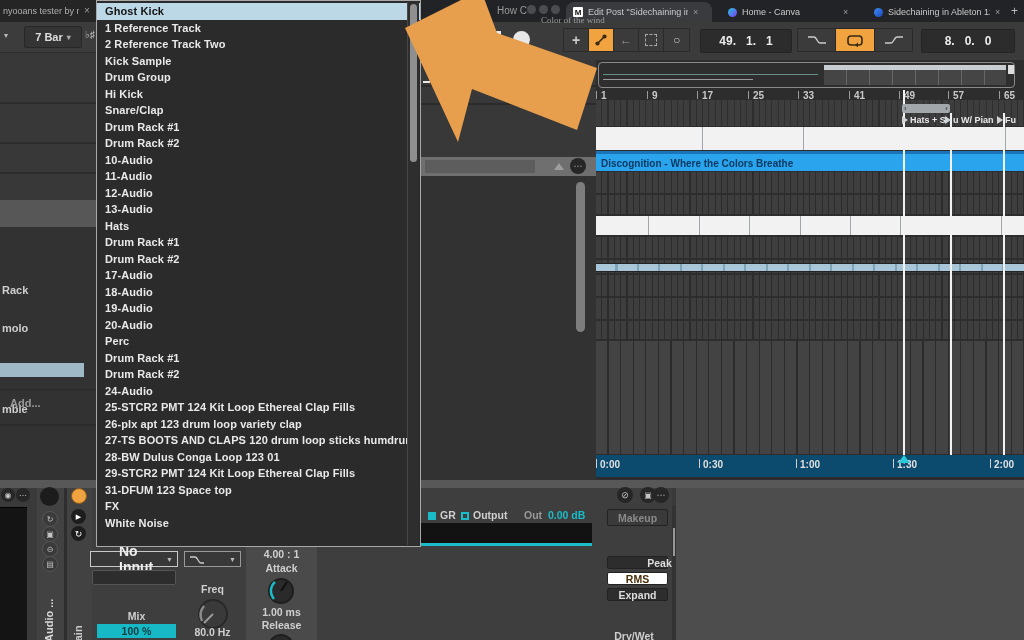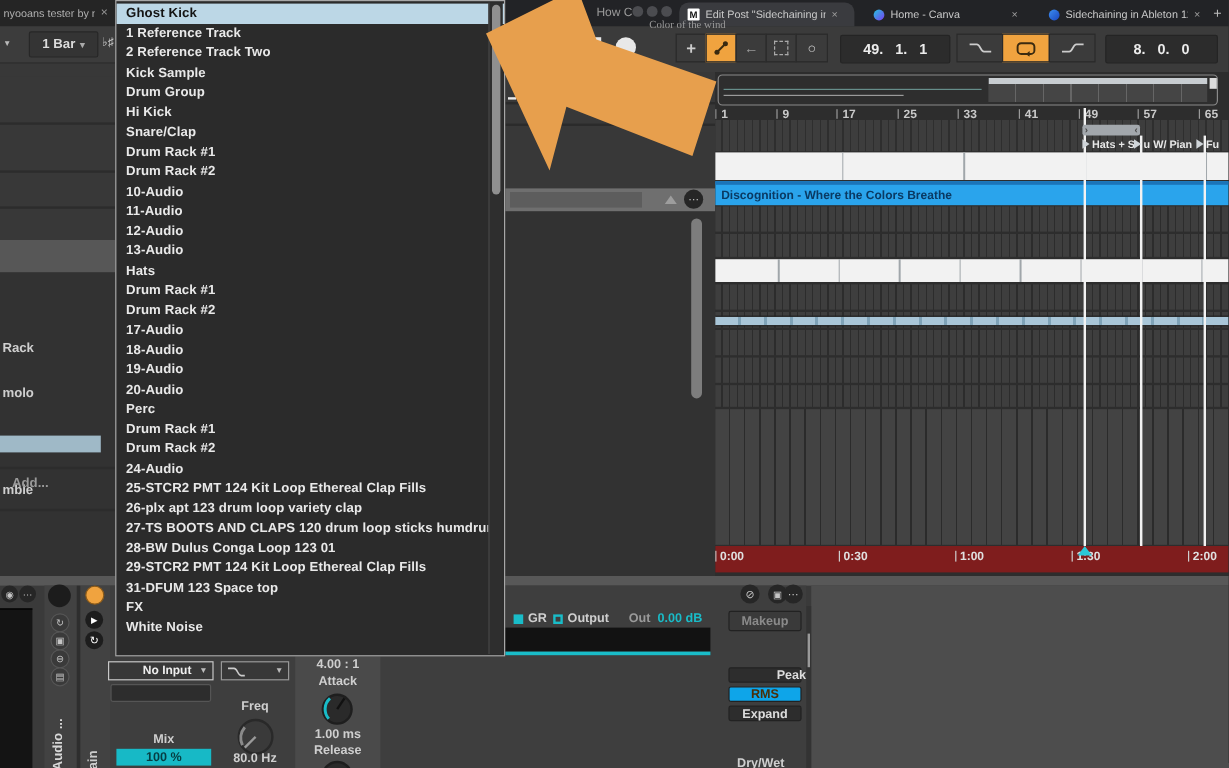--- a/index.html
+++ b/index.html
@@ -62,21 +62,21 @@
 <div class="canvas">
 
   <div class="left-col">
     <div class="lc-tabbar">
       <span class="abs" style="left:3px;top:6px;white-space:nowrap;overflow:hidden;width:76px;display:inline-block;">nyooans tester by n</span>
       <span class="abs" style="left:84px;top:5px;color:#999;font-size:10px;">×</span>
     </div>
     <div class="lc-toolbar">
       <span class="abs" style="left:4px;top:9px;color:#bbb;font-size:8px;">▾</span>
       <div class="quantize-box">
-        <span>1 Bar</span>
+        <span>7 Bar</span>
         <span style="font-size:8px;color:#aaa;">▾</span>
       </div>
       <span class="abs" style="left:85px;top:7px;color:#ccc;font-size:10px;">♭♯</span>
     </div>
     <div class="lc-body">
       <div class="hairline" style="top:38px;"></div>
       <div class="hairline" style="top:78px;"></div>
       <div class="hairline" style="top:108px;"></div>
       <div class="abs" style="left:0;top:136px;width:96px;height:27px;background:#575757;"></div>
       <div class="abs" style="left:0;top:163px;width:96px;height:265px;background:#323232;"></div>
@@ -238,21 +238,21 @@
     <div class="white-row" style="top:156px;height:19px;background-image:repeating-linear-gradient(90deg,transparent 0 49.4px,#a0a6aa 49.4px 50.4px);background-position-x:3px;"></div>
     <div class="grid-row" style="top:177px;height:21px;"></div>
     <div class="grid-row" style="top:200px;height:13px;">
       <div class="abs" style="left:0;top:3px;width:428px;height:7px;background:repeating-linear-gradient(90deg,#a9c6d8 0 19px,#7fa3b8 19px 21.5px);border-top:1px solid #222;border-bottom:1px solid #222;"></div>
     </div>
     <div class="grid-row" style="top:215px;height:21px;"></div>
     <div class="grid-row" style="top:238px;height:21px;"></div>
     <div class="grid-row" style="top:261px;height:18px;"></div>
     <div class="grid-row" style="top:281px;height:113px;background:repeating-linear-gradient(90deg,#434343 0 11.4px,#2b2b2b 11.4px 12.6px);"></div>
 
-    <div class="abs" style="left:0;top:395px;width:428px;height:22px;background:#7f1d1d;">
+    <div class="abs" style="left:0;top:395px;width:428px;height:22px;background:#0c4a6e;">
 
     <span class="time-label" style="left: 4px;"><span>0:00</span></span>
         <span class="time-label" style="left: 107px;"><span>0:30</span></span>
         <span class="time-label" style="left: 204px;"><span>1:00</span></span>
         <span class="time-label" style="left: 301px;"><span>1:30</span></span>
         <span class="time-label" style="left: 398px;"><span>2:00</span></span>
       </div>
 
     <div class="vline" style="left:307px;top:30px;height:365px;"></div>
     <div class="vline" style="left:354px;top:53px;height:342px;"></div>
@@ -296,21 +296,21 @@
       <div class="round-icon" style="left:4px;top:21px;width:15px;height:15px;background:#1d1d1d;font-size:7px;color:#fff;">
         <span>▶</span>
         </div>
       <div class="round-icon" style="left:4px;top:38px;width:15px;height:15px;background:#1d1d1d;font-size:9px;color:#fff;">
         <span>↻</span>
         </div>
       <div class="vtext abs" style="left:5px;top:126px;height:34px;color:#ccc;">hain</div>
     </div>
 
     <div class="abs" style="left:90px;top:71px;width:88px;height:16px;background:#383838;border:1px solid #c8c8c8;box-sizing:border-box;display:flex;align-items:center;justify-content:space-between;padding:0 4px;">
-      <span style="color:#eee;font-size:10px;font-weight:700;padding-left:24px;">No Input</span>
+      <span style="color:#eee;font-size:14px;font-weight:700;padding-left:24px;">No Input</span>
       <span style="color:#bbb;font-size:7px;">▼</span>
     </div>
     <div class="abs" style="left:92px;top:90px;width:84px;height:15px;background:#2d2d2d;border:1px solid #555;border-radius:2px;box-sizing:border-box;"></div>
     <div class="dev-label" style="left:97px;top:130px;width:79px;">Mix</div>
     <div class="abs" style="left:97px;top:144px;width:79px;height:14px;background:#17B9C6;color:#063d42;font-size:10.5px;font-weight:700;display:flex;align-items:center;justify-content:center;">
       <span>100 %</span>
     </div>
 
     <div class="abs" style="left:184px;top:71px;width:57px;height:16px;background:#383838;border:1px solid #999;box-sizing:border-box;display:flex;align-items:center;justify-content:space-between;padding:0 4px;">
       <svg width="16" height="12">
@@ -358,21 +358,21 @@
       </div>
     <div class="round-icon" style="left:653px;top:7px;width:16px;height:16px;font-size:9px;">
       <span>⋯</span>
       </div>
     <div class="dev-btn" style="left:607px;top:29px;width:61px;height:17px;background:#3a3a3a;color:#8a8a8a;">
       <span>Makeup</span>
       </div>
     <div class="dev-btn" style="left:607px;top:76px;width:61px;height:13px;padding-left:44px;">
       <span>Peak</span>
       </div>
-    <div class="dev-btn" style="left:607px;top:92px;width:61px;height:13px;background:#0ea5e9;color:#4a2f08;">
+    <div class="dev-btn" style="left:607px;top:92px;width:61px;height:13px;background:#ffffff;color:#4a2f08;">
       <span>RMS</span>
       </div>
     <div class="dev-btn" style="left:607px;top:108px;width:61px;height:13px;">
       <span>Expand</span>
       </div>
     <div class="dev-label" style="left:600px;top:150px;width:68px;">Dry/Wet</div>
     <div class="abs" style="left:672px;top:25px;width:4px;height:135px;background:#333;">
       <div class="abs" style="left:1px;top:23px;width:2px;height:28px;background:#999;"></div>
     </div>
   </div>

